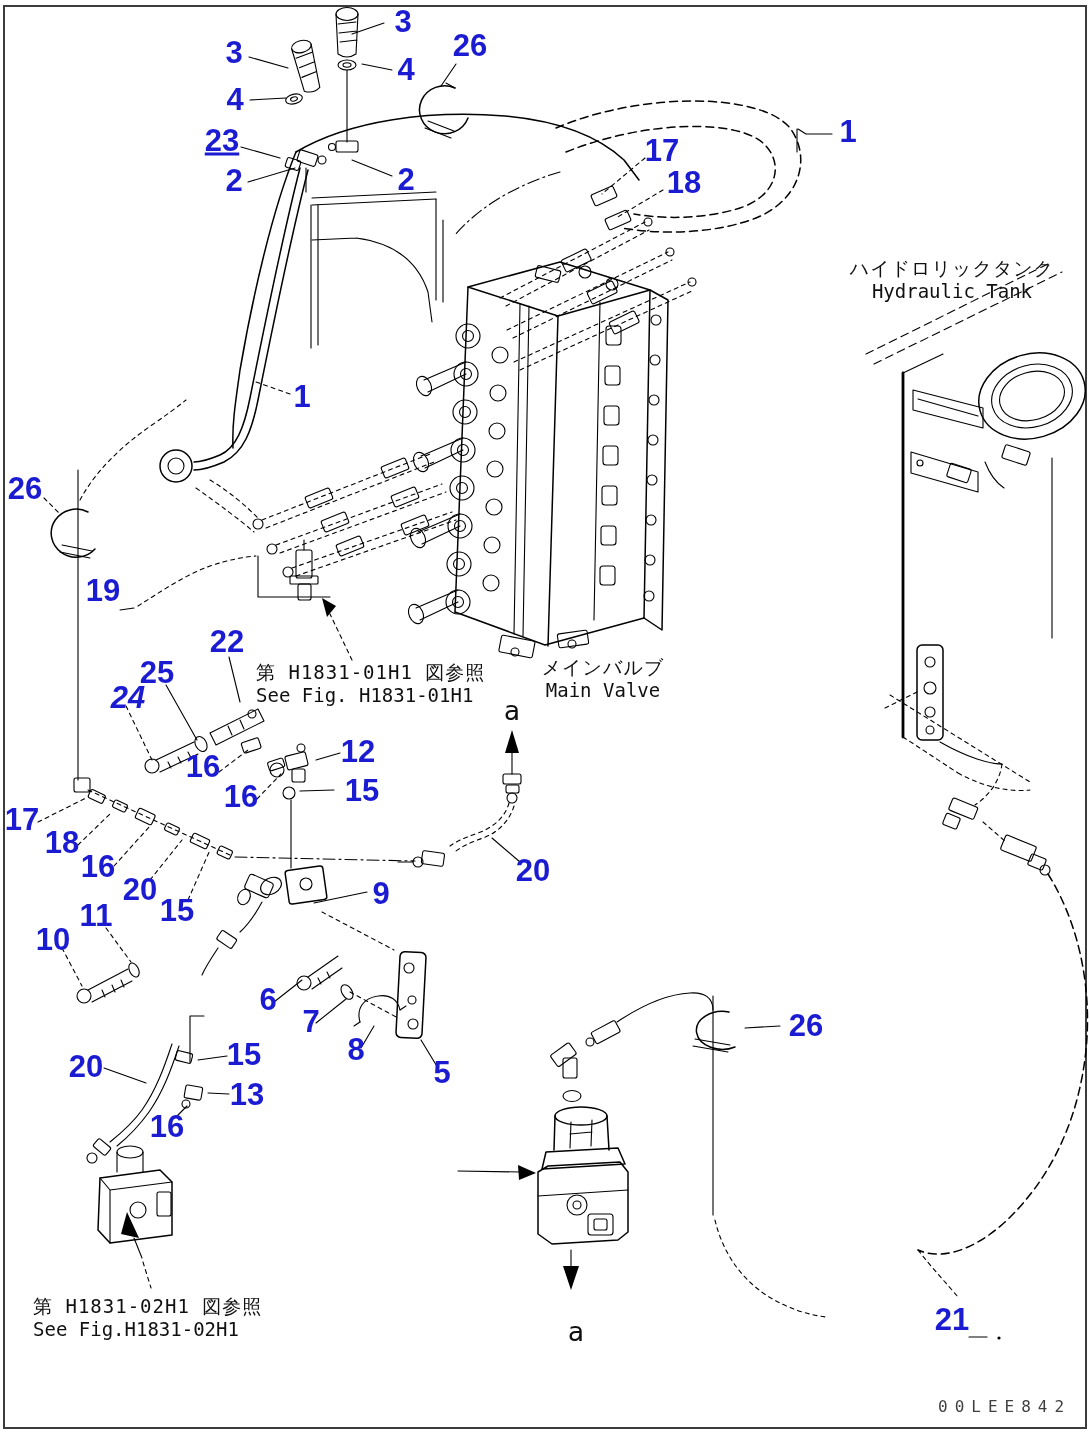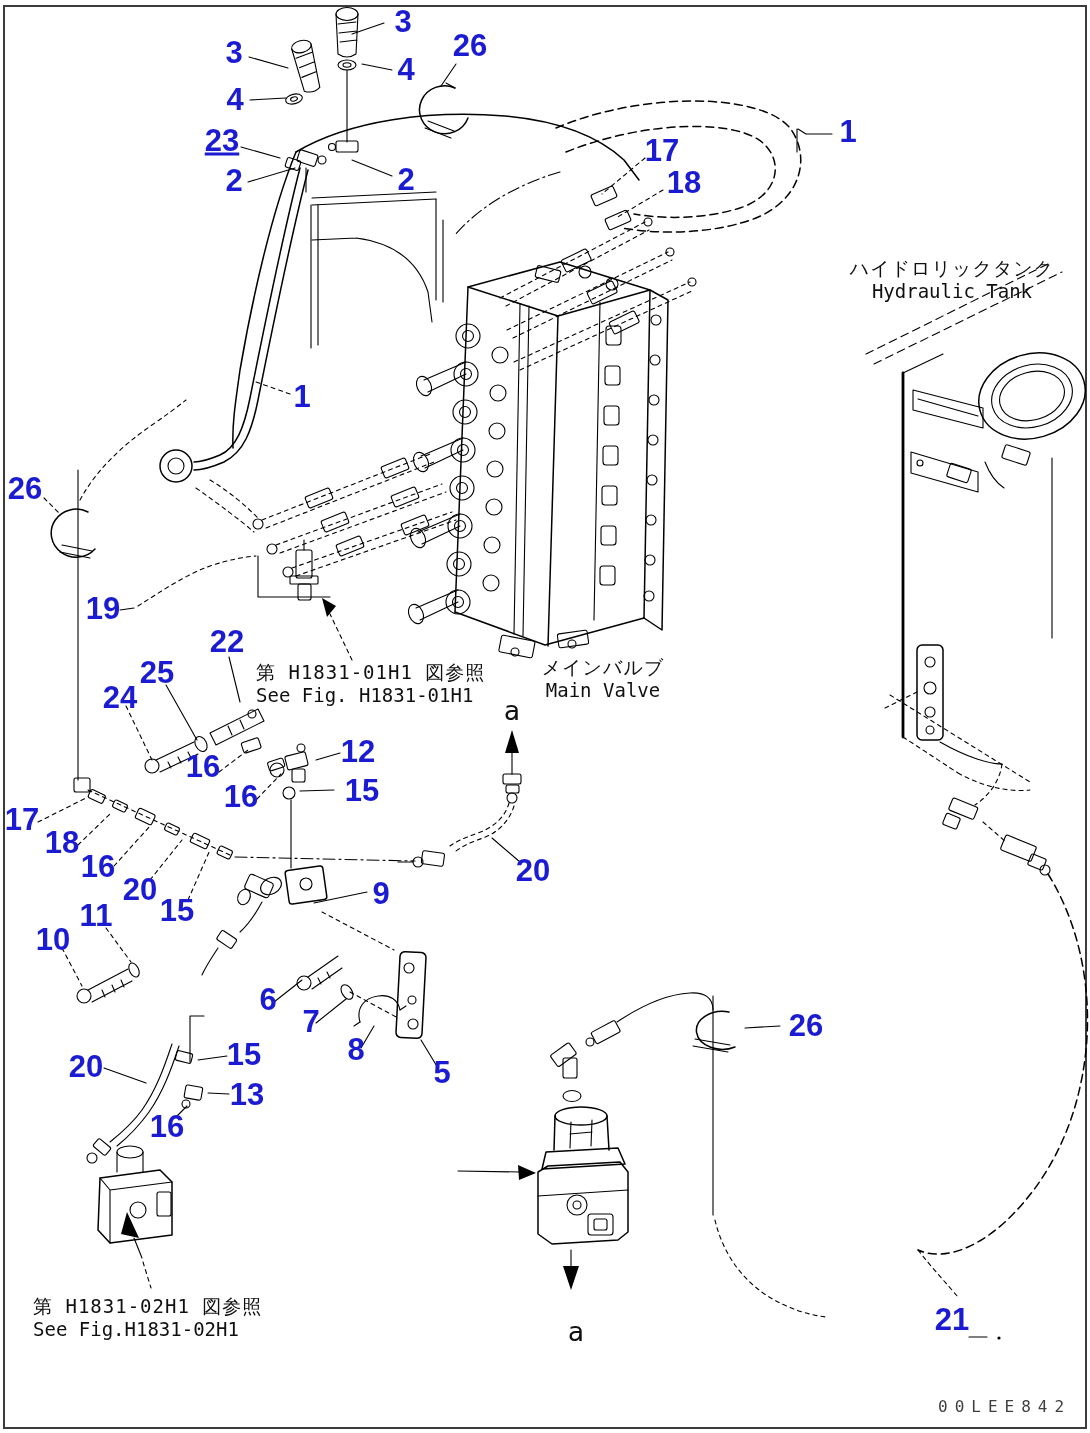--- a/index.html
+++ b/index.html
@@ -428,24 +428,24 @@
       <div class="callout" style="left: 235px; top: 99px;">4</div>
       <div class="callout" style="left: 470px; top: 45px;">26</div>
       <div class="callout" style="left: 222px; top: 140px; text-decoration: underline;">23</div>
       <div class="callout" style="left: 234px; top: 180px;">2</div>
       <div class="callout" style="left: 406px; top: 179px;">2</div>
       <div class="callout" style="left: 662px; top: 150px;">17</div>
       <div class="callout" style="left: 684px; top: 182px;">18</div>
       <div class="callout" style="left: 848px; top: 131px;">1</div>
       <div class="callout" style="left: 302px; top: 396px;">1</div>
       <div class="callout" style="left: 25px; top: 488px;">26</div>
-      <div class="callout" style="left: 103px; top: 608px;">19</div>
+      <div class="callout" style="left: 103px; top: 590px;">19</div>
       <div class="callout" style="left: 227px; top: 641px;">22</div>
       <div class="callout" style="left: 157px; top: 672px;">25</div>
-      <div class="callout" style="left: 120px; top: 697px;">24</div>
+      <div class="callout" style="left: 128px; top: 697px; font-style: italic;">24</div>
       <div class="callout" style="left: 203px; top: 766px;">16</div>
       <div class="callout" style="left: 241px; top: 796px;">16</div>
       <div class="callout" style="left: 358px; top: 751px;">12</div>
       <div class="callout" style="left: 362px; top: 790px;">15</div>
       <div class="callout" style="left: 22px; top: 819px;">17</div>
       <div class="callout" style="left: 62px; top: 842px;">18</div>
       <div class="callout" style="left: 98px; top: 866px;">16</div>
       <div class="callout" style="left: 140px; top: 889px;">20</div>
       <div class="callout" style="left: 177px; top: 910px;">15</div>
       <div class="callout" style="left: 96px; top: 915px;">11</div>

